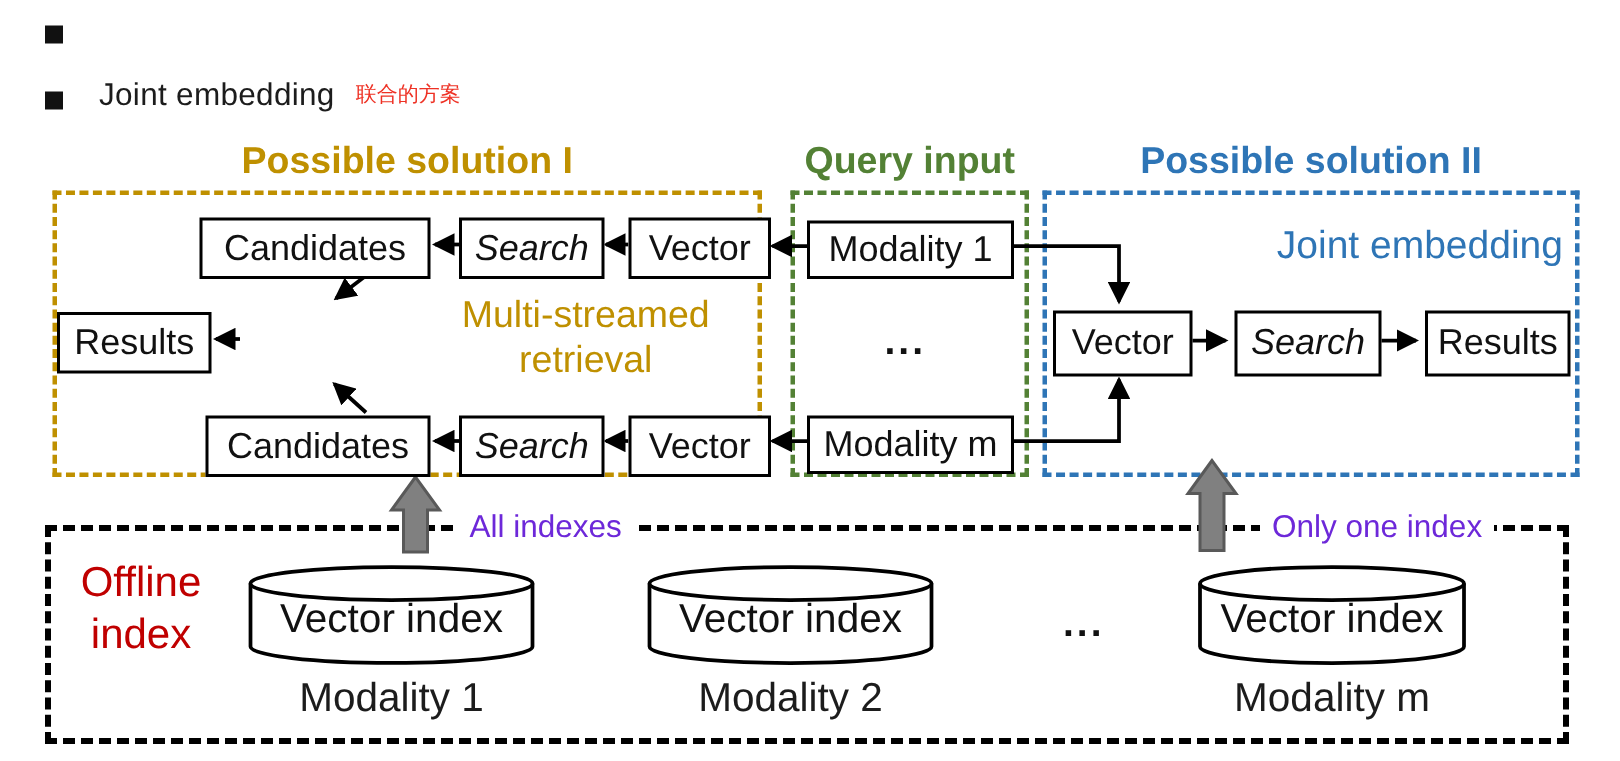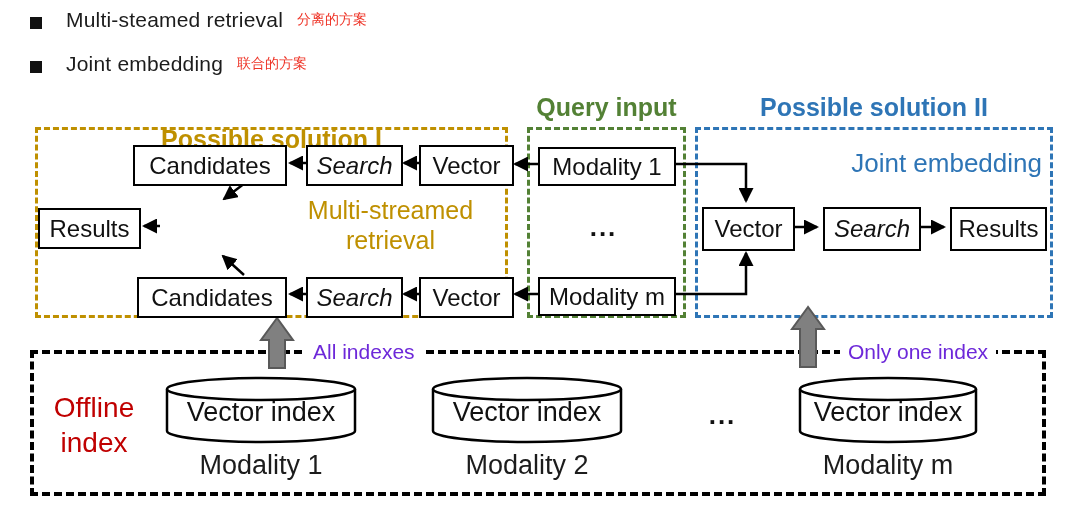--- a/index.html
+++ b/index.html
@@ -44,31 +44,28 @@
   svg.overlay{position:absolute;left:0;top:0;z-index:2;}
 </style>
 </head>
 <body>
 
 <div id="stage">
 
   <div class="abs" style="left:30px;top:17px;">
       <div class="bullet-sq"></div>
     </div>
-  <div class="abs" style="left:66px;top:8px;">
-    <span class="bullet-label">Multi-steamed retrieval</span><span class="bullet-cn">分离的方案</span>
-  </div>
   <div class="abs" style="left:30px;top:61px;">
       <div class="bullet-sq"></div>
     </div>
   <div class="abs" style="left:66px;top:52px;">
     <span class="bullet-label">Joint embedding</span><span class="bullet-cn">联合的方案</span>
   </div>
 
-  <div class="abs sec-title t-gold" style="left:35px;top:93px;width:473px;margin-top:32px;">Possible solution I</div>
+  <div class="abs sec-title t-gold" style="left:35px;top:93px;width:473px;">Possible solution I</div>
   <div class="abs sec-title t-blue" style="left:695px;top:93px;width:358px;">Possible solution II</div>
   <div class="abs sec-title t-green" style="left:527px;top:93px;width:159px;">Query input</div>
 
   <div class="abs dash dash-gold" style="left:35px;top:127px;width:467px;height:185px;"></div>
   <div class="abs dash dash-green" style="left:527px;top:127px;width:153px;height:185px;"></div>
   <div class="abs dash dash-blue" style="left:695px;top:127px;width:352px;height:185px;"></div>
   <div class="abs dash dash-black" style="left:30px;top:350px;width:1008px;height:138px;"></div>
 
   <svg class="overlay" width="1080" height="507" viewBox="0 0 1080 507">
     <defs>
@@ -128,21 +125,21 @@
   <div class="node" style="left:538px;top:277px;width:134px;height:35px;">Modality m</div>
 
   <div class="abs bluelabel" style="left:820px;top:148px;width:222px;">Joint embedding</div>
   <div class="node" style="left:702px;top:207px;width:89px;height:40px;">Vector</div>
   <div class="node it" style="left:823px;top:207px;width:94px;height:40px;">Search</div>
   <div class="node" style="left:950px;top:207px;width:93px;height:40px;">Results</div>
 
   <div class="linelabel" style="left:305px;top:340px;">All indexes</div>
   <div class="linelabel" style="left:840px;top:340px;">Only one index</div>
 
-  <div class="abs redlabel" style="left:38px;top:390px;width:112px;">
+  <div class="abs redlabel" style="left:38px;top:370px;width:112px;">
     <div>Offline</div>
     <div>index</div>
   </div>
   <div class="cyl-label" style="left:167px;top:397px;width:188px;">Vector index</div>
   <div class="cyl-label" style="left:433px;top:397px;width:188px;">Vector index</div>
   <div class="cyl-label" style="left:800px;top:397px;width:176px;">Vector index</div>
   <div class="abs dots" style="left:690px;top:400px;width:65px;">...</div>
   <div class="mod-label" style="left:171px;top:450px;width:180px;">Modality 1</div>
   <div class="mod-label" style="left:437px;top:450px;width:180px;">Modality 2</div>
   <div class="mod-label" style="left:798px;top:450px;width:180px;">Modality m</div>

